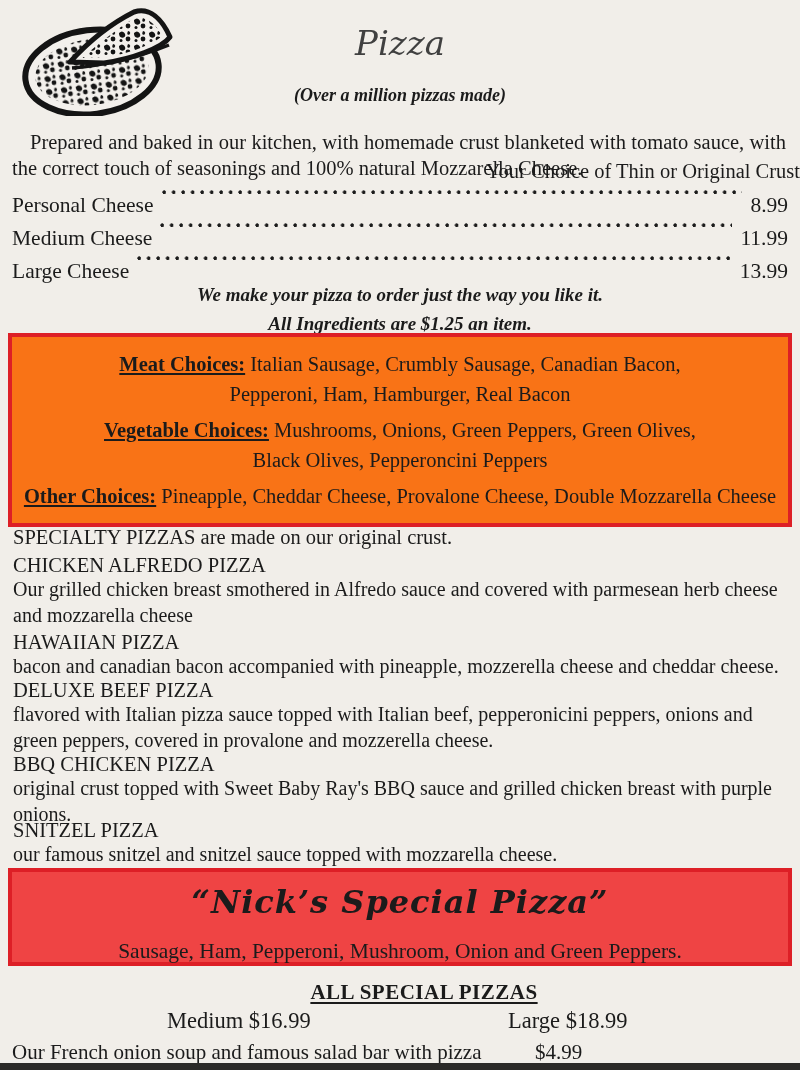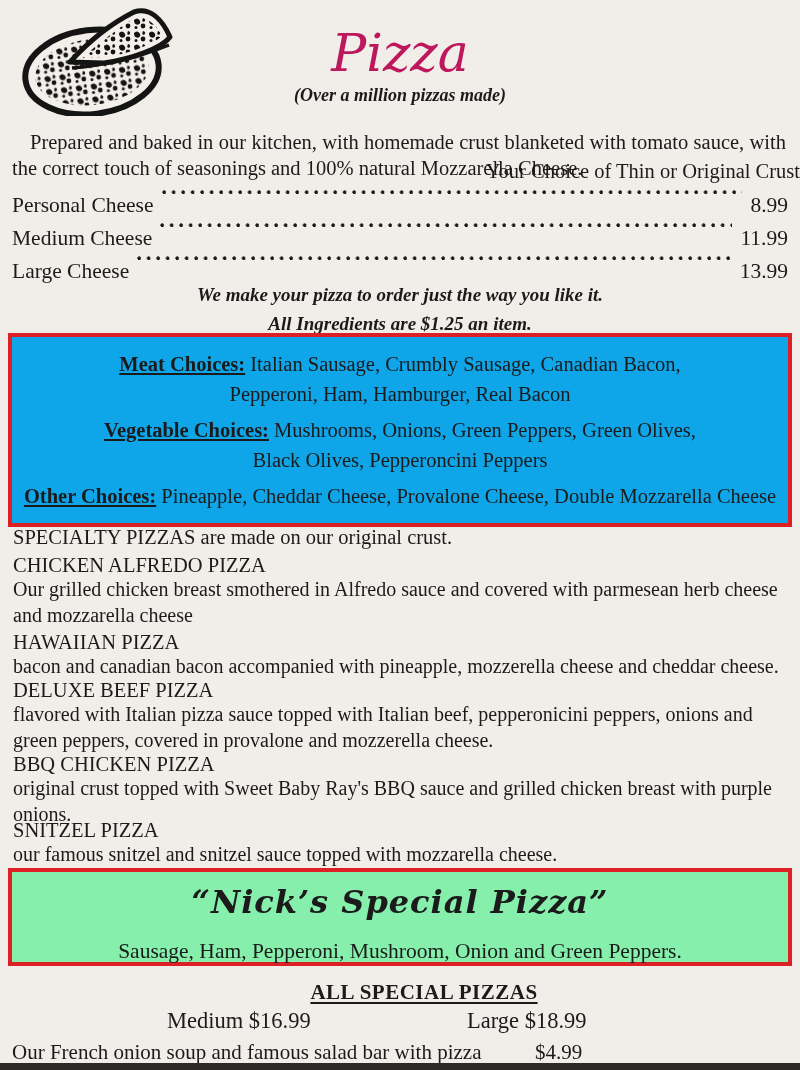--- a/index.html
+++ b/index.html
@@ -12,22 +12,22 @@
     font-family:"Liberation Serif", serif;
     color:#1b1b1b;
   }
   
   .illus{position:absolute;left:12px;top:4px;width:165px;height:112px;}
   .title{
     position:absolute;left:0;top:26px;width:100%;
     text-align:center;
     font-family:"DejaVu Serif", serif;
     font-style:italic;
-    font-size:52px;line-height:1.05;
-    color:#be185d;
+    font-size:34px;line-height:1.05;
+    color:#404040;
   }
   .subtitle{
     position:absolute;left:0;top:85px;width:100%;
     text-align:center;
     font-weight:bold;font-style:italic;
     font-size:18px;
   }
   .intro{
     position:absolute;left:12px;right:14px;top:108px;
     font-size:20.5px;line-height:26px;
@@ -43,61 +43,61 @@
   .leader{
     flex:1;height:5px;margin:0 8px 6px 8px;
     background-image:radial-gradient(circle at 2.2px 2.2px, #1b1b1b 1.6px, transparent 2.1px);
     background-size:9.5px 5px;background-repeat:repeat-x;
   }
   .notes{position:absolute;left:0;top:280px;width:100%;text-align:center;}
   .note-line{font-weight:bold;font-style:italic;font-size:19px;line-height:29px;}
   
   .choices-box{
     position:absolute;left:8px;right:8px;top:333px;height:174px;
-    background:#0ea5e9;border:4px solid #dd1f26;
+    background:#f97316;border:4px solid #dd1f26;
     text-align:center;font-size:20.5px;line-height:30px;
     padding-top:12px;box-sizing:content-box;
   }
   .choice-group{margin-bottom:6px;}
   .choice-label{font-weight:bold;text-decoration:underline;text-decoration-thickness:2px;text-underline-offset:2px;}
   
   .spec-heading{position:absolute;left:13px;top:526px;font-size:20.5px;}
   .spec-item{position:absolute;left:13px;right:16px;}
   .spec-item .nm{font-size:20.5px;line-height:24px;}
   .spec-item .ds{font-size:20px;line-height:25.5px;}
   .pos-alfredo{top:553px;}
   .pos-hawaiian{top:630px;}
   .pos-deluxe{top:678px;}
   .pos-bbq{top:752px;}
   .pos-snitzel{top:818px;}
   
   .nicks-box{
     position:absolute;left:8px;right:8px;top:868px;height:90px;
-    background:#86efac;border:4px solid #dd1f26;
+    background:#ef4444;border:4px solid #dd1f26;
     text-align:center;
   }
   .nicks-title{
     margin-top:12px;
     font-family:"DejaVu Serif", serif;
     font-style:italic;font-weight:bold;
     font-size:32px;line-height:36px;
     letter-spacing:1px;
   }
   .nicks-sub{margin-top:19px;font-size:21.5px;}
   
   .specials-heading{
     position:absolute;left:0;top:980px;width:100%;text-align:center;
     font-weight:bold;font-size:21px;
     text-decoration:underline;text-decoration-thickness:2px;text-underline-offset:3px;
     letter-spacing:0.5px;
     margin-left:24px;
   }
   .sizes-row{position:absolute;left:0;top:1008px;width:100%;height:30px;font-size:22.5px;}
   .size-medium{position:absolute;left:167px;}
-  .size-large{position:absolute;left:467px;}
+  .size-large{position:absolute;left:508px;}
   .soup-row{position:absolute;left:12px;right:0;top:1040px;height:28px;font-size:21px;}
   .soup-price{position:absolute;left:523px;}
   .bottom-edge{position:absolute;left:0;bottom:0;width:100%;height:7px;background:#2b2a28;}
 </style>
 </head>
 <body>
 
 <div class="page">
 
   <svg class="illus" viewBox="0 0 165 112" xmlns="http://www.w3.org/2000/svg" aria-hidden="true">

